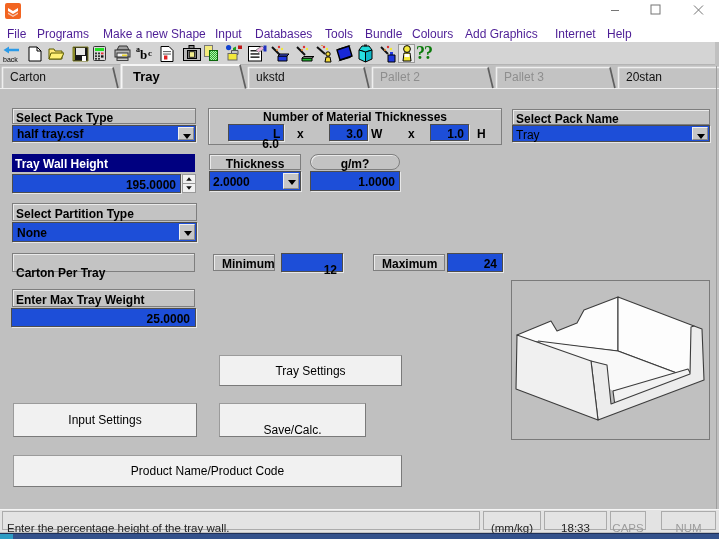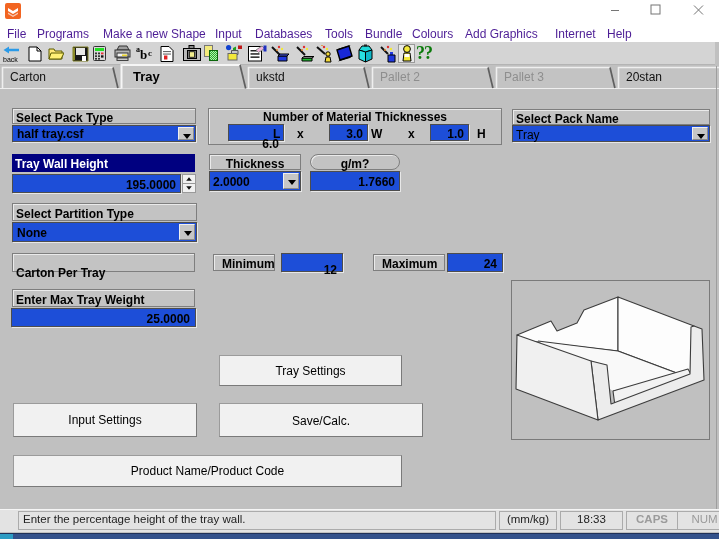--- a/index.html
+++ b/index.html
@@ -18,21 +18,21 @@
 #tabbar { left:0; top:65px; width:719px; height:23px; background:#c0c0c0; }
 #contentpanel { left:0; top:88px; width:719px; height:421px; background:#c0c0c0; border-top:1px solid #efefef; }
 
 .glabel { background:#c3c3c3; border:1px solid #7e7e7e; box-shadow:inset 1px 1px 0 #eaeaea; font-weight:bold; font-size:12px; color:#000; padding:2px 0 0 3px; }
 .field { background:#1d4ed8; border:1px solid #4d4d4d; box-shadow:1px 1px 0 #e8e8e8; font-weight:bold; font-size:12px; color:#000; }
 .combo-arrow { position:absolute; right:1px; top:1px; bottom:1px; width:16px; background:#c6c6c6; border:1px solid #8a8a8a; border-top-color:#efefef; border-left-color:#efefef; }
 .combo-arrow:after { content:""; position:absolute; left:4px; top:6px; border:4px solid transparent; border-top:5px solid #000; }
 .btn { background:#f1f1f1; border:1px solid #9b9b9b; border-bottom-color:#7a7a7a; border-right-color:#7a7a7a; font-size:12px; color:#000; text-align:center; }
 
 #statusbar { left:0; top:509px; width:719px; height:23px; background:#e3e3e3; border-top:1px solid #f5f5f5; }
-.scell { top:511px; height:19px; border:1px solid #ababab; font-size:11.5px; color:#222; padding-top:1px;margin-left:16px; }
+.scell { top:511px; height:19px; border:1px solid #ababab; font-size:11.5px; color:#222; padding-top:10px; }
 #bottomstrip { left:0; top:533px; width:719px; height:6px; background:#33518b; border-top:1px solid #1f3058; }
 </style>
 </head>
 <body>
 <div id="titlebar" class="abs">
   <svg class="abs" style="left:5px; top:3px;" width="16" height="16" viewBox="0 0 16 16">
     <rect width="16" height="16" rx="2" fill="#f26522"></rect>
     <path d="M3,5 L8,8 L13,5 L13,8 L8,11 L3,8 Z" fill="#ffffff"></path>
     <path d="M3,9.5 L8,12.5 L13,9.5 L13,11 L8,14 L3,11 Z" fill="#f8c9b4"></path>
   </svg>
@@ -284,50 +284,50 @@
 <span class="abs" style="left:297px; top:127px; font-weight:bold; font-size:12px;">x</span>
 <div class="abs field" style="left:329px; top:124px; width:39px; height:17px; text-align:right; padding:2px 4px 0 0;">3.0</div>
 <span class="abs" style="left:371px; top:127px; font-weight:bold; font-size:12px;">W</span>
 <span class="abs" style="left:408px; top:127px; font-weight:bold; font-size:12px;">x</span>
 <div class="abs field" style="left:430px; top:124px; width:39px; height:17px; text-align:right; padding:2px 4px 0 0;">1.0</div>
 <span class="abs" style="left:477px; top:127px; font-weight:bold; font-size:12px;">H</span>
 
 <div class="abs glabel" style="left:209px; top:154px; width:92px; height:16px; text-align:center; padding-left:0;">Thickness</div>
 <div class="abs field" style="left:209px; top:171px; width:92px; height:20px; padding:3px 0 0 3px;">2.0000<span class="combo-arrow"></span></div>
 <div class="abs glabel" style="left:310px; top:154px; width:90px; height:16px; text-align:center; padding-left:0;border-radius:8px;">g/m?</div>
-<div class="abs field" style="left:310px; top:171px; width:90px; height:20px; text-align:right; padding:3px 4px 0 0;">1.7660</div>
+<div class="abs field" style="left:310px; top:171px; width:90px; height:20px; text-align:right; padding:3px 4px 0 0;">1.0000</div>
 
 <div class="abs glabel" style="left:213px; top:254px; width:62px; height:17px; padding-top:2px; padding-left:8px;">Minimum</div>
 <div class="abs field" style="left:281px; top:253px; width:62px; height:19px; text-align:right; padding:9px 5px 0 0;">12</div>
 <div class="abs glabel" style="left:373px; top:254px; width:72px; height:17px; padding-top:2px; padding-left:8px;">Maximum</div>
 <div class="abs field" style="left:447px; top:253px; width:56px; height:19px; text-align:right; padding:3px 5px 0 0;">24</div>
 
 <div class="abs glabel" style="left:512px; top:109px; width:198px; height:16px;">Select Pack Name</div>
 <div class="abs field" style="left:512px; top:125px; width:198px; height:17px; padding:2px 0 0 3px; font-weight:normal;">Tray<span class="combo-arrow"></span></div>
 
 <div class="abs btn" style="left:219px; top:355px; width:183px; height:31px; padding-top:8px;">Tray Settings</div>
 <div class="abs btn" style="left:13px; top:403px; width:184px; height:34px; padding-top:9px;">Input Settings</div>
-<div class="abs btn" style="left:219px; top:403px; width:204px; height:34px; padding-top:10px;">Save/Calc.</div>
+<div class="abs btn" style="left:219px; top:403px; width:147px; height:34px; padding-top:19px;">Save/Calc.</div>
 <div class="abs btn" style="left:13px; top:455px; width:389px; height:32px; padding-top:8px;">Product Name/Product Code</div>
 
 <div class="abs" style="left:511px; top:280px; width:199px; height:160px; border:1px solid #7a7a7a;">
 <svg width="197" height="158" viewBox="0 0 197 158">
   <g stroke="#3c3c3c" stroke-width="1.1" stroke-linejoin="round" fill="none">
     <polygon points="5,54 39,40 45,50 65,42 72,29 106,16 106,70 9,59" fill="#fdfdfd"></polygon>
     <polygon points="106,16 182,45 178,97 106,70" fill="#fdfdfd"></polygon>
     <path d="M106,70 L178,97 L101,110 L26,60 Z" fill="#f9f9f9" stroke="none"></path>
     <path d="M26,60 L106,70 L178,97 L101,110"></path>
     <polygon points="101,110 176,88 180,95 103,125" fill="#f2f2f2"></polygon>
     <polygon points="79,80 95,84 99,123 178,93 179,46 182,45 190,48 192,99 86,139" fill="#ececec"></polygon>
     <polygon points="5,54 79,80 86,139 4,108" fill="#f0f0f0"></polygon>
   </g>
 </svg>
 </div>
 
 <div id="statusbar" class="abs"></div>
 <div class="abs scell" style="left:2px; width:478px; padding-left:4px;">Enter the percentage height of the tray wall.</div>
 <div class="abs scell" style="left:483px; width:58px; text-align:center;">(mm/kg)</div>
 <div class="abs scell" style="left:544px; width:63px; text-align:center;">18:33</div>
-<div class="abs scell" style="left:610px; width:52px; text-align:center; color:#9b9b9b;font-weight:bold;">CAPS</div>
+<div class="abs scell" style="left:610px; width:36px; text-align:center; color:#9b9b9b;">CAPS</div>
 <div class="abs scell" style="left:661px; width:55px; text-align:center; color:#9b9b9b;">NUM</div>
 <div class="abs" style="left:716px; top:66px; width:1px; height:443px; background:#9e9e9e;"></div>
 <div id="bottomstrip" class="abs"></div>
 <div class="abs" style="left:0px; top:534px; width:13px; height:5px; background:#2d9cc4;"></div>
 
 </body></html>

